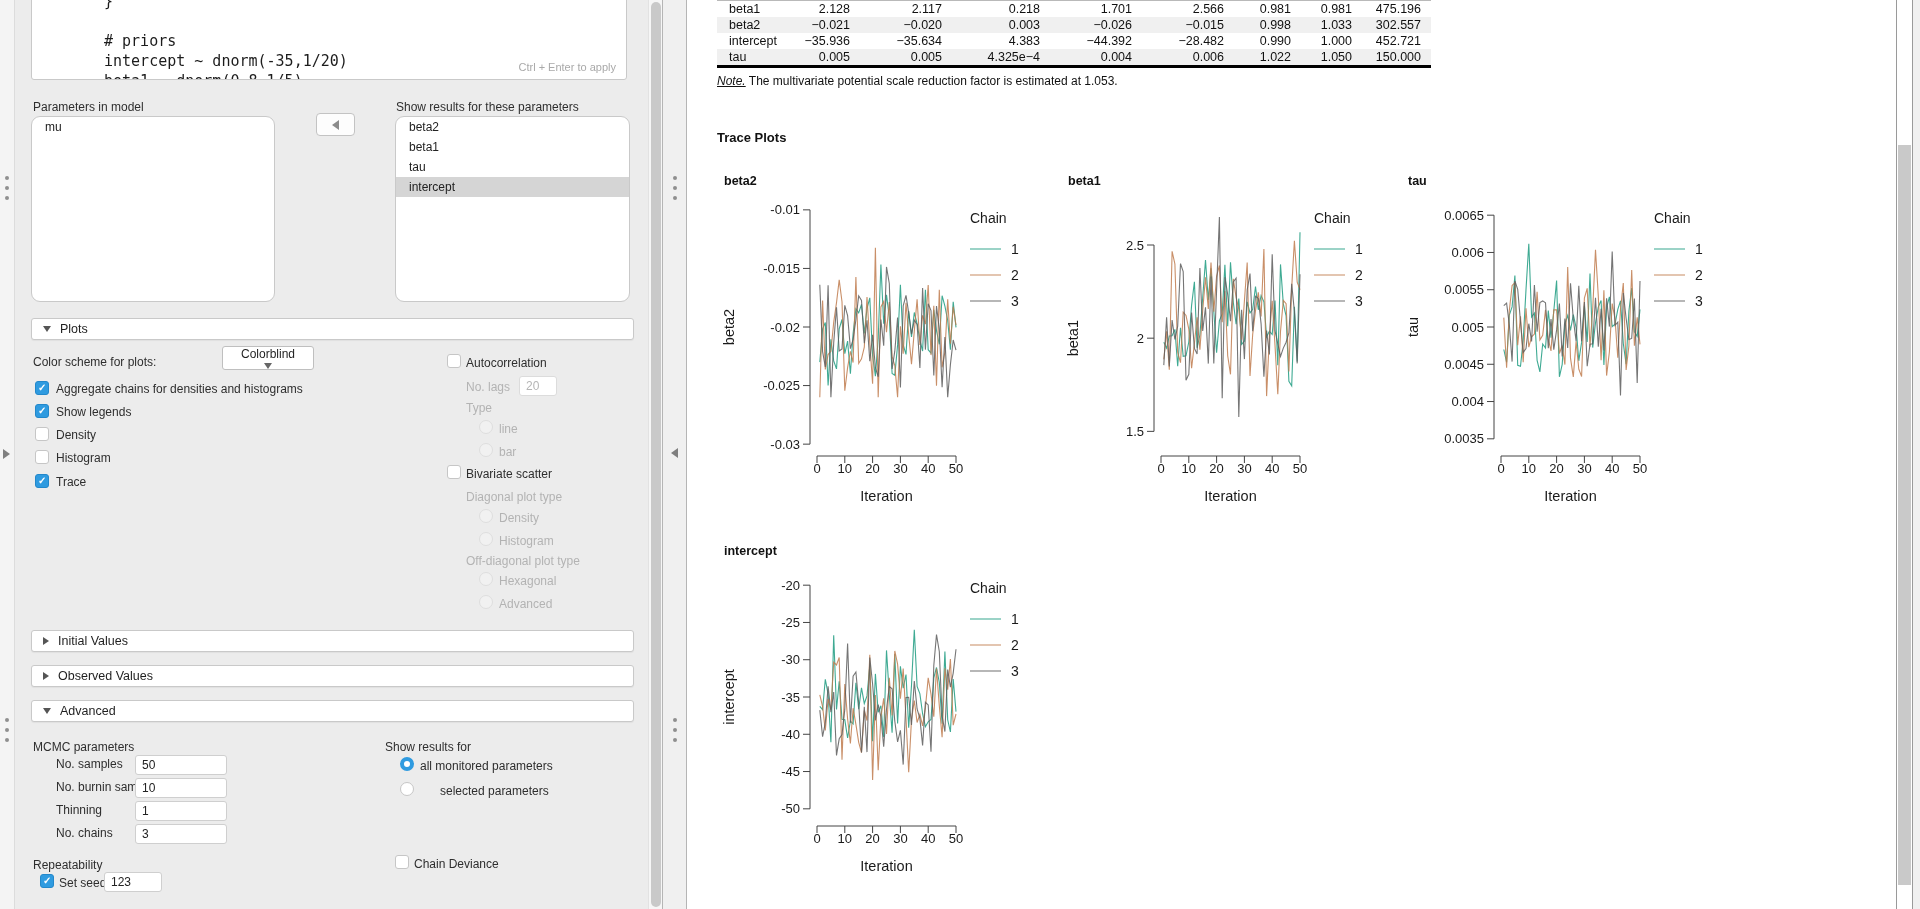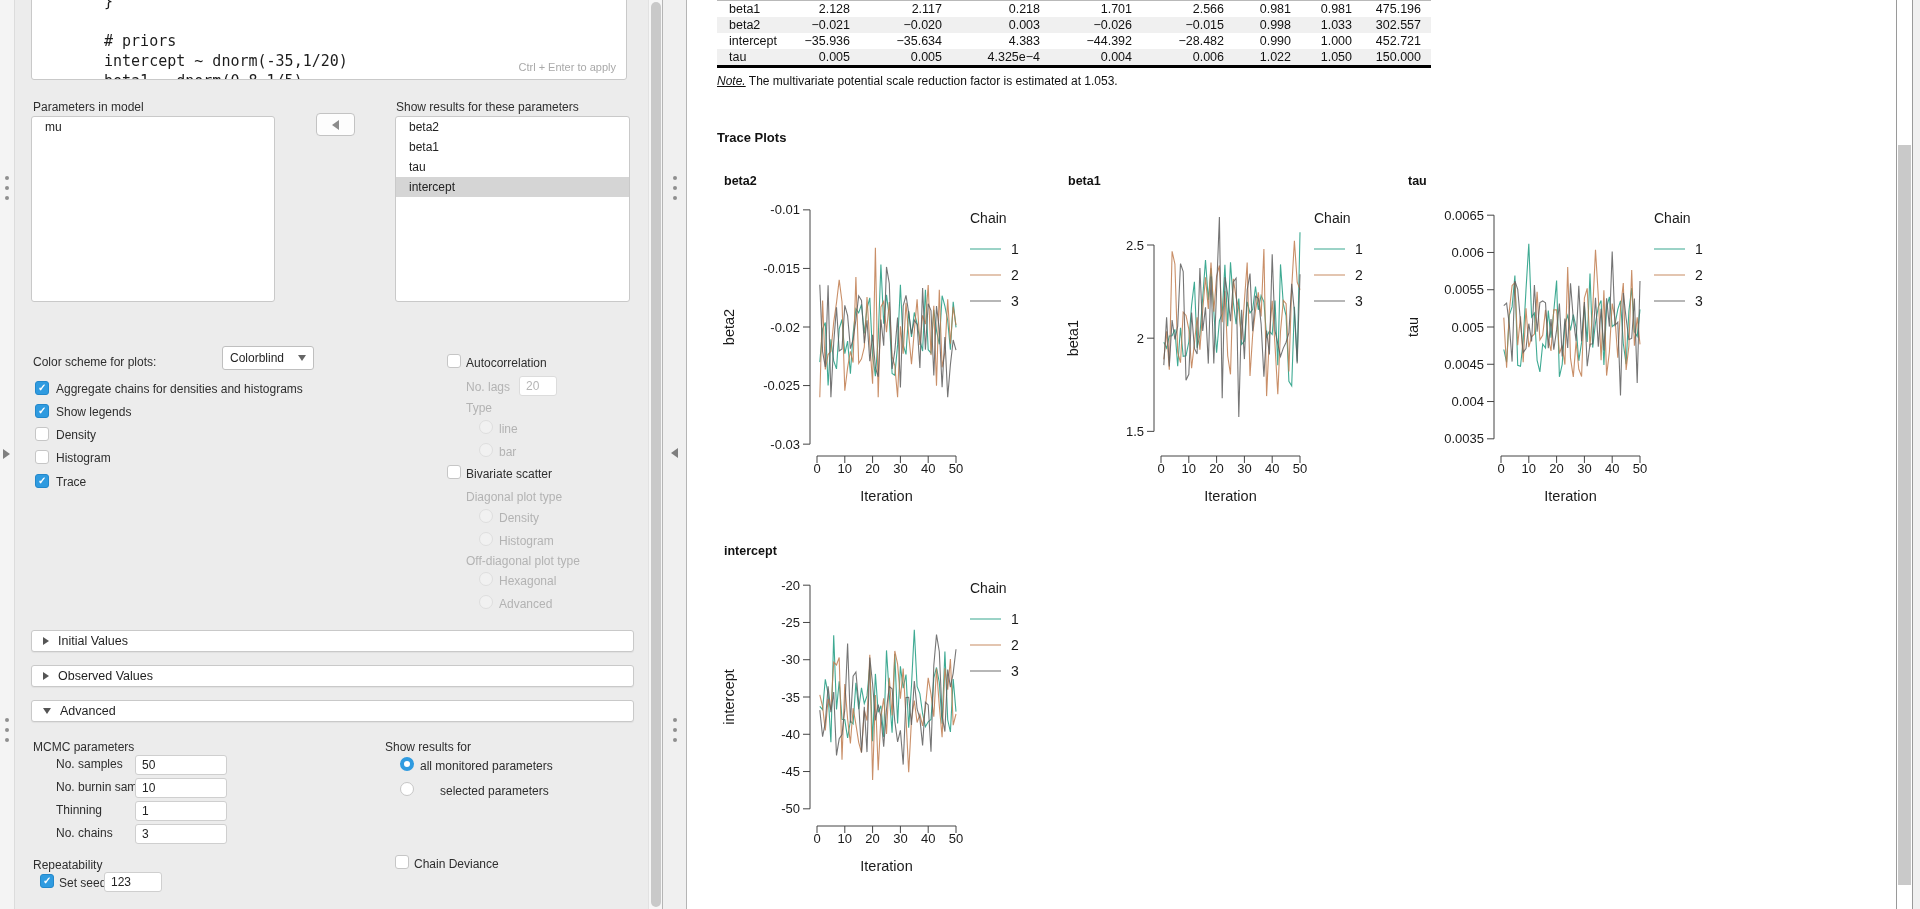--- a/index.html
+++ b/index.html
@@ -14,39 +14,39 @@
   .tri-down{width:0;height:0;border-left:4.5px solid transparent;border-right:4.5px solid transparent;border-top:6px solid #555;}
   .tri-right-s{width:0;height:0;border-top:4.5px solid transparent;border-bottom:4.5px solid transparent;border-left:6px solid #555;}
   
   .options-bg{left:15px;top:0;width:633px;height:909px;background:#ececec;}
   .editor{left:31px;top:-40px;width:596px;height:120px;background:#fff;border:1px solid #c9c9c9;border-radius:3px;
           font-family:"DejaVu Sans Mono",monospace;font-size:15px;color:#1c1c1c;overflow:hidden;box-sizing:border-box;}
   .editor .code{padding:30px 0 0 72px;line-height:20px;white-space:pre;}
   .editor .hint{position:absolute;right:10px;top:100px;font-family:"Liberation Sans",sans-serif;font-size:11px;color:#a9a9a9;}
   .lbl{position:absolute;font-size:12px;color:#2e2e2e;white-space:nowrap;}
   .lbl.gray{color:#b3b3b3;}
-  .listbox{position:absolute;background:#fff;border:1px solid #c9c9c9;border-radius:3px;overflow:hidden;}
+  .listbox{position:absolute;background:#fff;border:1px solid #c9c9c9;border-radius:9px;overflow:hidden;}
   .listbox .li{height:20px;line-height:20px;padding-left:13px;font-size:12px;color:#222;}
   .listbox .li.sel{background:#d5d5d5;}
   .btn{position:absolute;background:#fdfdfd;border:1px solid #c3c3c3;border-radius:4px;display:flex;align-items:center;justify-content:center;}
   .secbar{position:absolute;left:31px;width:603px;height:22px;background:#fff;border:1px solid #c9c9c9;border-radius:3px;
           display:flex;align-items:center;gap:9px;padding-left:11px;box-sizing:border-box;font-size:12.5px;color:#1f1f1f;box-shadow:0 1px 1px rgba(0,0,0,.05);}
   .cb{position:absolute;width:14px;height:14px;border-radius:3px;box-sizing:border-box;}
   .cb.on{background:#2f9be0;border:1px solid #2388cb;}
   .cb.on::after{content:"✓";color:#fff;font-size:10px;font-weight:bold;position:absolute;left:2px;top:0px;}
   .cb.off{background:#fff;border:1px solid #c6c6c6;}
   .rd{position:absolute;width:14px;height:14px;border-radius:50%;box-sizing:border-box;}
   .rd.on{background:#fff;border:4px solid #2f9be0;}
   .rd.off{background:#fff;border:1px solid #c6c6c6;}
   .rd.dis{background:#f1f1f1;border:1px solid #dedede;}
   .inp{position:absolute;background:#fff;border:1px solid #cfcfcf;border-radius:3px;font-size:12px;color:#222;
        padding:0 0 0 6px;line-height:18px;box-sizing:border-box;height:20px;}
   .inp.dis{color:#b5b5b5;border-color:#dcdcdc;}
   .dropdown{position:absolute;background:#fff;border:1px solid #bfbfbf;border-radius:3px;height:24px;box-sizing:border-box;
-            font-size:12px;color:#1f1f1f;display:flex;align-items:center;justify-content:space-between;padding:0 7px;}
+            font-size:12px;color:#1f1f1f;display:flex;align-items:center;justify-content:space-between;padding:0 7px;flex-direction:column;}
   
   .scrollbar-left{left:648px;top:0;width:14px;height:909px;background:#f6f6f6;border-left:1px solid #e2e2e2;}
   .scroll-thumb{position:absolute;background:#c9c9c9;border-radius:6px;}
   .divider{left:662px;top:0;width:25px;height:909px;background:#f0f0f0;border-left:1px solid #b5b5b5;border-right:1px solid #b5b5b5;box-sizing:border-box;}
   
   .results-bg{left:688px;top:0;width:1208px;height:909px;background:#fff;}
   .jasp-table{position:absolute;left:717px;top:0;width:714px;border-collapse:collapse;table-layout:fixed;
               font-size:12.5px;color:#111;border-top:1px solid #b9b9b9;border-bottom:3px solid #000;}
   .jasp-table td{height:16px;padding:0 10px 0 0;white-space:nowrap;overflow:hidden;}
   .jasp-table td.param{text-align:left;padding:0 0 0 12px;}
@@ -96,20 +96,24 @@
     <div class="tri-l" style="border-right-color:#8c8c8c;"></div>
   </div>
   <div class="lbl" style="left:396px;top:100px;">Show results for these parameters</div>
   <div class="listbox" style="left:395px;top:116px;width:233px;height:184px;" id="assigned-list">
       <div class="li">beta2</div>
       <div class="li">beta1</div>
       <div class="li">tau</div>
       <div class="li sel">intercept</div>
     </div>
 
+  <div class="secbar" style="top:318px;">
+    <div class="tri-down"></div>
+    <span>Plots</span>
+  </div>
 
   <div class="lbl" style="left:33px;top:355px;">Color scheme for plots:</div>
   <div class="dropdown" style="left:222px;top:346px;width:92px;">
     <span>Colorblind</span>
     <span class="tri-down" style="border-top-color:#666;"></span>
   </div>
 
   <div id="left-checks">
       <div class="cb on" style="left: 35px; top: 381px;"></div>
       <div class="lbl" style="left: 56px; top: 382px;">Aggregate chains for densities and histograms</div>

